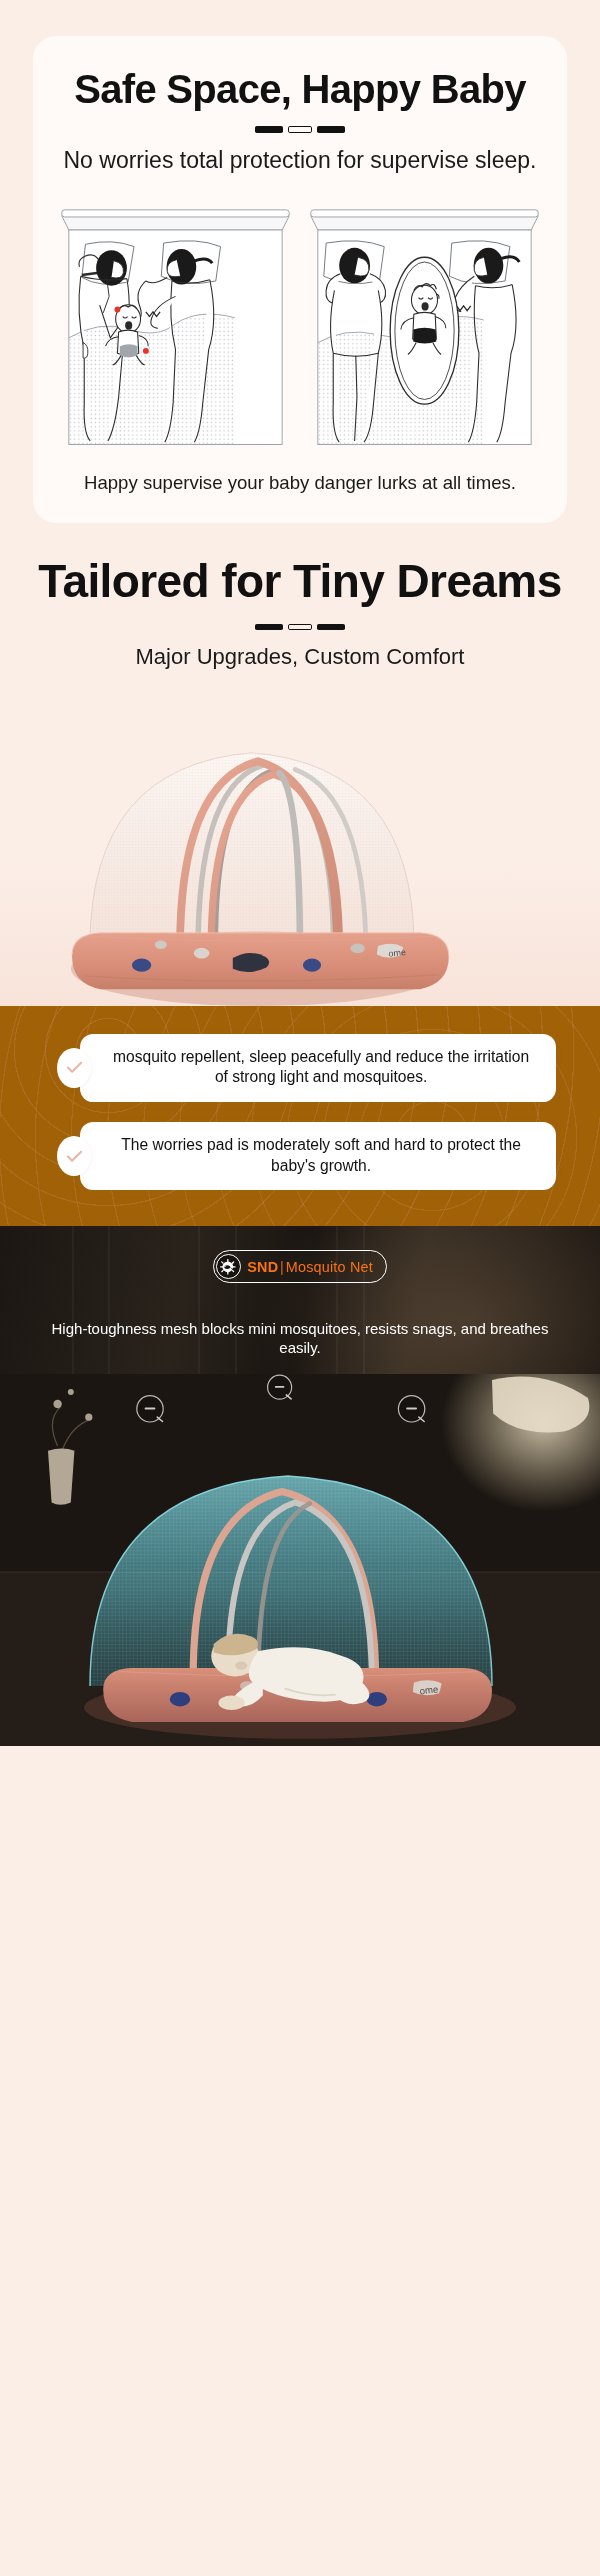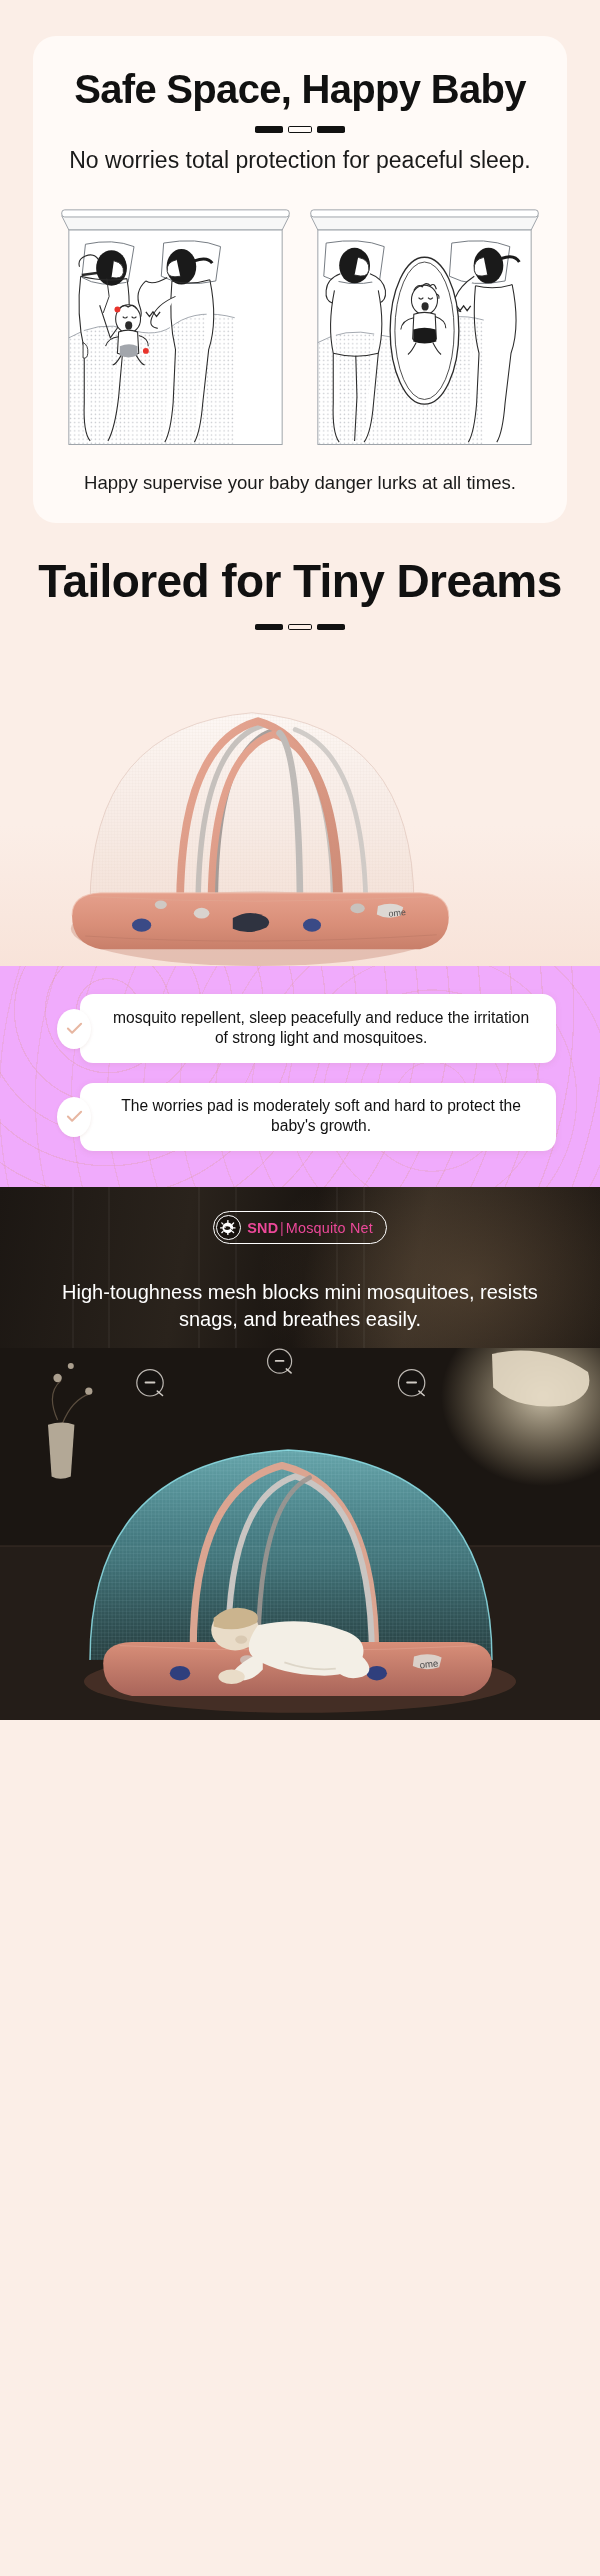--- a/index.html
+++ b/index.html
@@ -85,21 +85,21 @@
     height:312px;
     margin-top:24px;
     background:linear-gradient(180deg,#fbeee7 0%,#fbeee7 55%,#f8e3d9 100%);
     overflow:hidden;
   }
   .hero svg{position:absolute;left:0;top:0;}
 
   
   .features{
     position:relative;
-    background:#f0abfc;
+    background:#a16207;
     padding:28px 44px 36px 57px;
     overflow:hidden;
   }
   .features::before{
     content:"";
     position:absolute;inset:0;
     background-image:
       repeating-radial-gradient(circle at 18% 20%, rgba(214,150,123,.22) 0 1.2px, transparent 1.2px 31px),
       repeating-radial-gradient(circle at 72% 60%, rgba(214,150,123,.18) 0 1.2px, transparent 1.2px 36px);
     pointer-events:none;
@@ -163,34 +163,34 @@
   }
   .brand-mark{
     width:25px;height:25px;border-radius:50%;
     background:#17120e;
     border:1.2px solid #fff;
     display:flex;align-items:center;justify-content:center;
     flex:0 0 auto;
     margin-left:-1.2px;
   }
   .brand-text{
-    color:#ec4899;font-size:14.4px;font-weight:bold;letter-spacing:0.2px;
+    color:#f97316;font-size:14.4px;font-weight:bold;letter-spacing:0.2px;
     white-space:nowrap;
   }
   .brand-text .sep{font-weight:400;opacity:.85;padding:0 1.8px;}
   .brand-text .thin{font-weight:400;}
   .h3{
     position:relative;z-index:3;
     color:#fff;font-size:31px;font-weight:bold;letter-spacing:-0.5px;
     line-height:1.12;
     margin:19px 36px 0 36px;
   }
   .sub3{
     position:relative;z-index:3;
-    color:#fff;font-size:20px;line-height:1.32;
+    color:#fff;font-size:15px;line-height:1.32;
     margin:0 33px;
   }
   .dark-scene{
     position:relative;z-index:2;
     width:600px;height:372px;
     margin-top:15.6px;
   }
   .dark-scene svg{position:absolute;left:0;top:0;}
 </style>
 </head>
@@ -202,21 +202,21 @@
     <div class="safety-card">
 
       <h1 class="h1">Safe Space, Happy Baby</h1>
 
       <div class="divider">
         <span class="d-seg"></span>
         <span class="d-mid"></span>
         <span class="d-seg"></span>
       </div>
 
-      <p class="sub">No worries total protection for peaceful sleep.</p>
+      <p class="sub">No worries total protection for supervise sleep.</p>
 
       <div class="illus">
 
         <svg width="240" height="252" viewBox="0 0 400 420">
           <defs>
             <pattern id="dots1" width="7" height="7" patternUnits="userSpaceOnUse">
               <circle cx="2" cy="2" r="1.2" fill="#b9bcc2"></circle>
             </pattern>
           </defs>
 
@@ -326,20 +326,21 @@
 
   <section class="sec-tailored">
     <h2 class="h2">Tailored for Tiny Dreams</h2>
 
     <div class="divider">
       <span class="d-seg"></span>
       <span class="d-mid"></span>
       <span class="d-seg"></span>
     </div>
 
+    <p class="sub2">Major Upgrades, Custom Comfort</p>
 
     <div class="hero">
       <svg width="600" height="312" viewBox="0 0 1000 520">
         <defs>
           <linearGradient id="padG" x1="0" y1="0" x2="0" y2="1">
             <stop offset="0" stop-color="#e5a08c"></stop>
             <stop offset="0.55" stop-color="#d98f79"></stop>
             <stop offset="1" stop-color="#c87f6a"></stop>
           </linearGradient>
           <linearGradient id="ribG" x1="0" y1="0" x2="1" y2="1">

